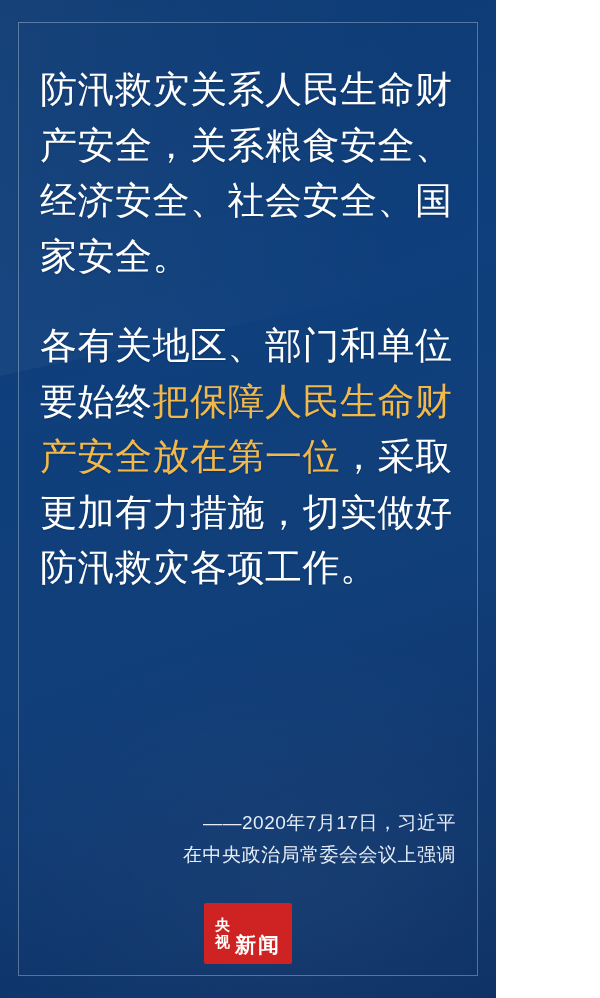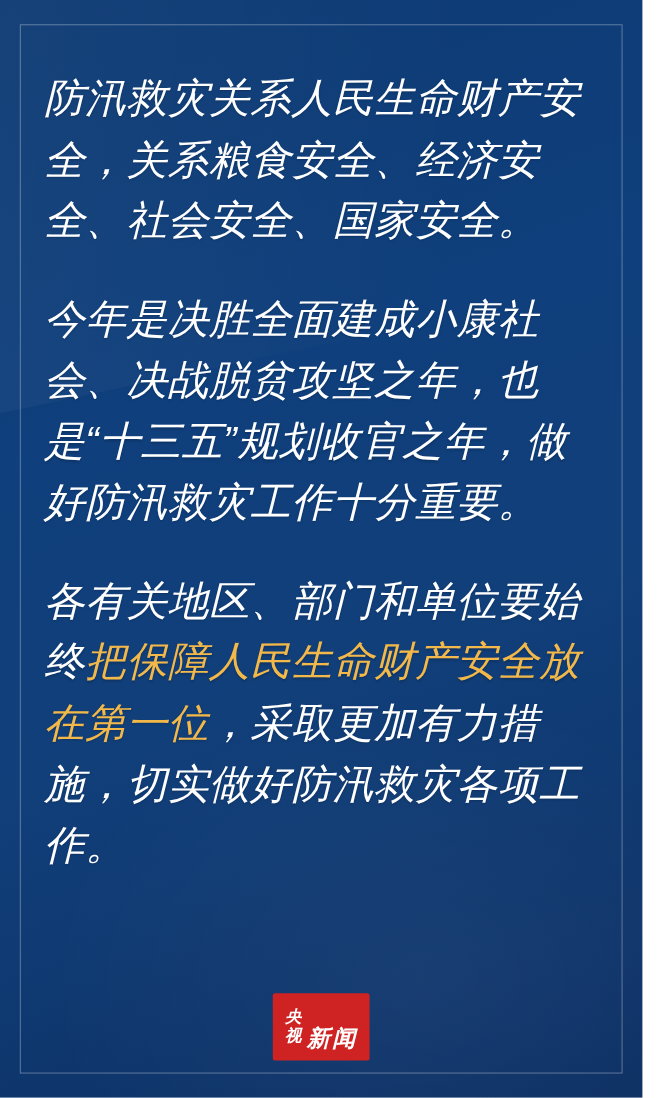--- a/index.html
+++ b/index.html
@@ -5,26 +5,25 @@
   html, body {
     margin: 0;
     padding: 0;
     background: #ffffff;
   }
   body {
     font-family: "Liberation Sans", sans-serif;
   }
   .poster {
     position: relative;
-    width: 584px;
+    width: 496px;
     height: 998px;
     background: linear-gradient(160deg, #0d3a73 0%, #0f3f7c 35%, #113f7a 60%, #0c2f63 100%);
     overflow: hidden;
     box-sizing: border-box;
-    font-style: italic;
   }
   
   .poster::before {
     content: "";
     position: absolute;
     top: -200px;
     left: -120px;
     width: 900px;
     height: 500px;
     background: linear-gradient(105deg, rgba(255,255,255,0.05) 0%, rgba(255,255,255,0.0) 60%);
@@ -127,26 +126,29 @@
 <body>
 
 <div class="poster">
 
   <div class="inner-frame"></div>
 
   <div class="content">
 
     <p class="para">防汛救灾关系人民生命财产安全，关系粮食安全、经济安全、社会安全、国家安全。</p>
 
-    <p class="para">今年是决胜全面建成小康社会、决战脱贫攻坚之年，也是“十三五”规划收官之年，做好防汛救灾工作十分重要。</p>
 
     <p class="para"><span>各有关地区、部门和单位要始终</span><span class="hl">把保障人民生命财产安全放在第一位</span><span>，采取更加有力措施，切实做好防汛救灾各项工作。</span></p>
 
   </div>
 
+  <div class="attribution">
+    <div>——2020年7月17日，习近平</div>
+    <div>在中央政治局常委会会议上强调</div>
+  </div>
 
   <div class="logo-wrap">
     <div class="logo">
       <span class="cc">
         <span>央</span>
         <span>视</span>
       </span>
       <span class="news">新闻</span>
     </div>
   </div>

